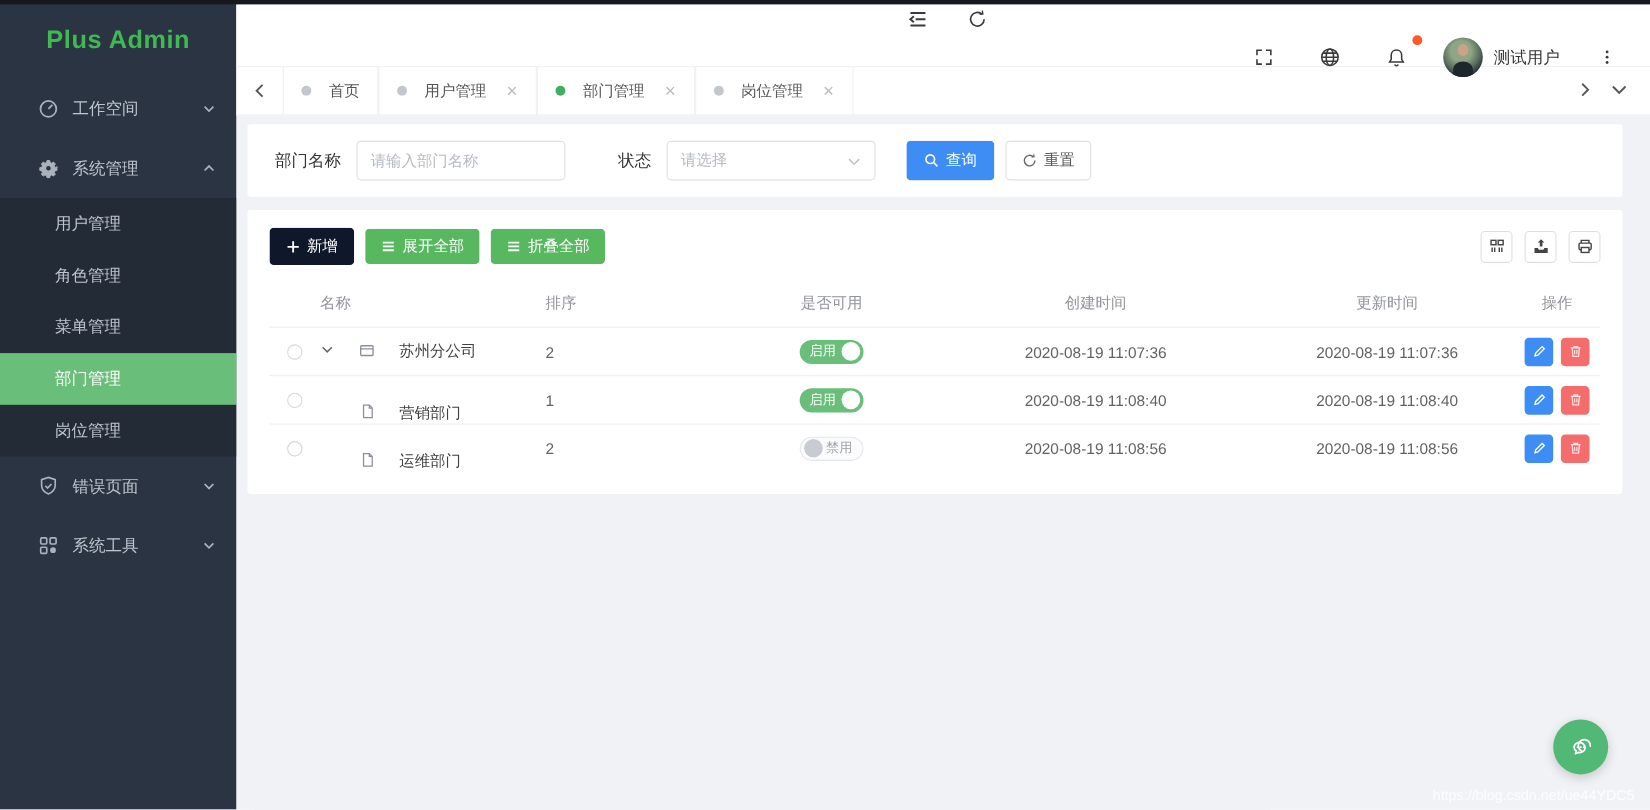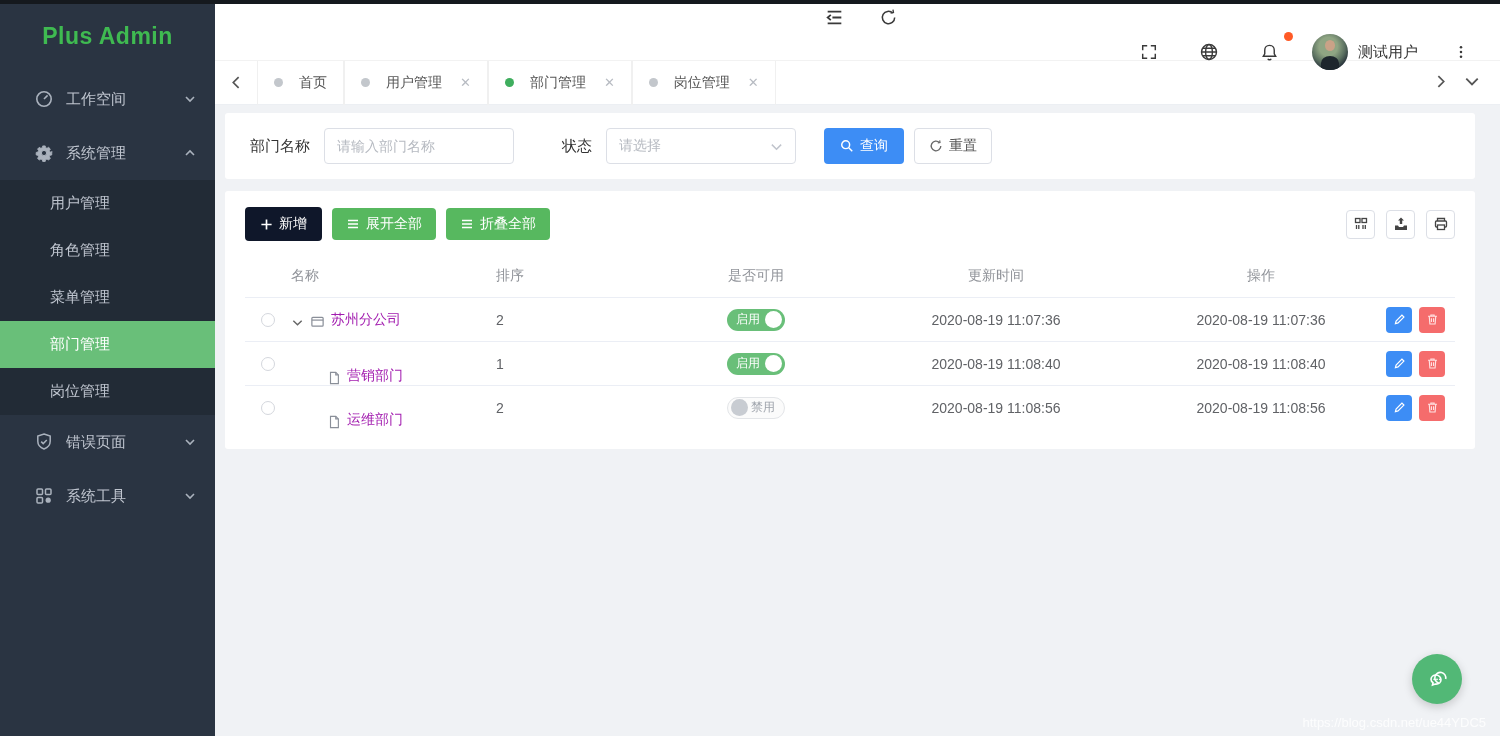--- a/index.html
+++ b/index.html
@@ -63,21 +63,21 @@
 
   .table-card { margin:12px 25px 0 10px; padding:16px 20px 20px 20px; }
   .table-toolbar { display:flex; align-items:center; margin-bottom:14px; }
   .tt-right { margin-left:auto; display:flex; gap:11px; }
   .icon-btn { width:29px; height:29px; border:1px solid #dcdfe6; border-radius:4px; background:#fff; display:inline-flex; align-items:center; justify-content:center; color:#444; cursor:pointer; }
 
   .grid-row { display:grid; grid-template-columns:46px 205px 170px 180px 300px 230px 1fr; align-items:center; }
   .thead { height:42px; color:#909399; font-size:14px; }
   .trow { height:44px; border-top:1px solid #ebeef5; color:#606266; }
   .c-center { text-align:center; justify-self:stretch; }
-  .name-cell { display:flex; align-items:flex-end; gap:6px; color:#a21caf; }
+  .name-cell { display:flex; align-items:flex-start; gap:22px; color:#404040; }
   .name-cell.indent { padding-left:36px;margin-top:24px; }
   .radio { width:14px; height:14px; border-radius:50%; border:1px solid #d4d7dd; background:#fff; margin-left:16px; cursor:pointer; }
   .tree-caret { color:#666; display:inline-flex; cursor:pointer; }
   .cell-icon { display:inline-flex; color:#8a8f99; }
 
   .toggle { width:58px; height:22px; border-radius:11px; display:inline-flex; align-items:center; font-size:12px; cursor:pointer; }
   .toggle.on { background:#69bf79; color:#fff; padding:0 3px 0 9px; justify-content:space-between; }
   .toggle.off { background:#fbfbfb; border:1px solid #e3e5e8; color:#9ea3ab; padding:0 9px 0 3px; justify-content:space-between; }
   .knob-on { width:17px; height:17px; border-radius:50%; background:#fff; }
   .knob-off { width:17px; height:17px; border-radius:50%; background:#c8ccd2; }
@@ -333,20 +333,21 @@
               </svg>
           </span>
         </div>
       </div>
 
       <div class="grid-row thead">
         <span></span>
         <span>名称</span>
         <span>排序</span>
         <span class="c-center">是否可用</span>
+        <span class="c-center">创建时间</span>
         <span class="c-center">更新时间</span>
         <span class="c-center">操作</span>
       </div>
 
       <div class="grid-row trow">
         <span class="radio"></span>
         <span class="name-cell">
           <span class="tree-caret">
             <svg width="13" height="13" viewBox="0 0 14 14" fill="none" stroke="#666" stroke-width="1.5">
                 <path d="M2.5 5l4.5 4.5L11.5 5"></path>

